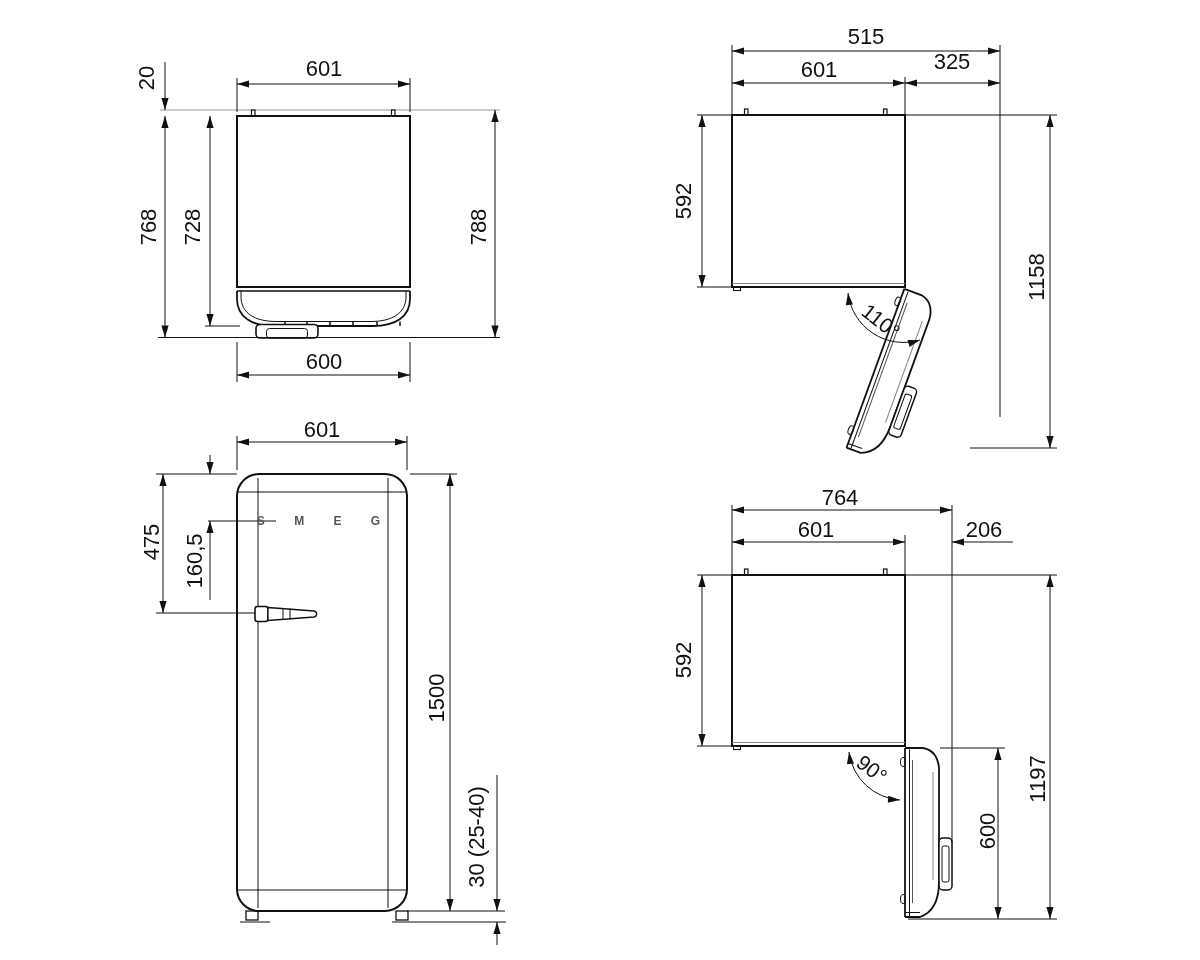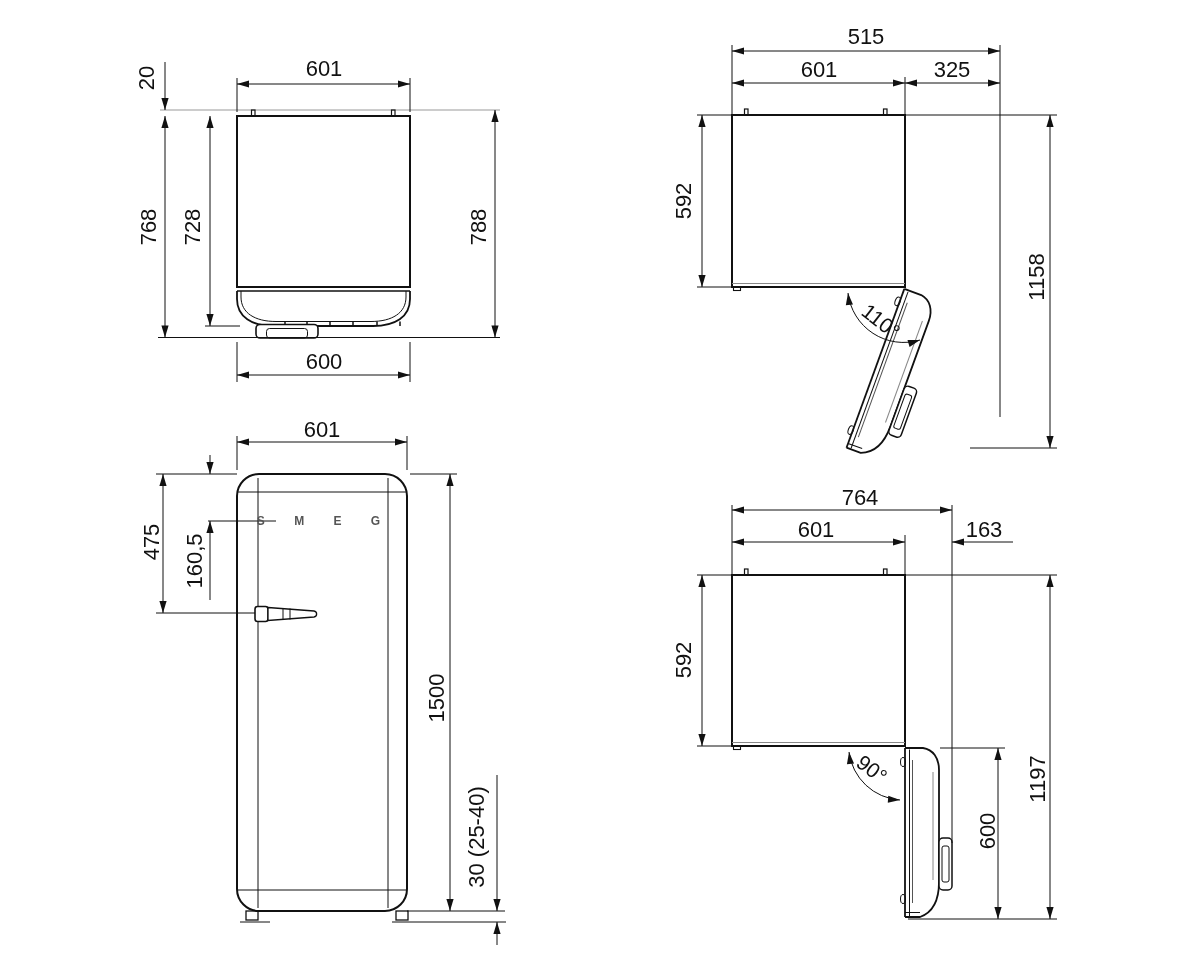--- a/index.html
+++ b/index.html
@@ -157,33 +157,33 @@
 
 <div class="lbl" style="left:324px;top:69px;">601</div>
 <div class="lbl v" style="left:147px;top:78px;">20</div>
 <div class="lbl v" style="left:149px;top:227px;">768</div>
 <div class="lbl v" style="left:193px;top:227px;">728</div>
 <div class="lbl v" style="left:479px;top:227px;">788</div>
 <div class="lbl" style="left:324px;top:362px;">600</div>
 
 <div class="lbl" style="left:866px;top:37px;">515</div>
 <div class="lbl" style="left:819px;top:70px;">601</div>
-<div class="lbl" style="left:952px;top:70px;">325</div>
+<div class="lbl" style="left:952px;top:62px;">325</div>
 <div class="lbl v" style="left:684px;top:201px;">592</div>
 <div class="lbl v" style="left:1037px;top:277px;">1158</div>
 <div class="lbl a38" style="left:881px;top:321px;">110°</div>
 
 <div class="lbl" style="left:322px;top:430px;">601</div>
 <div class="lbl v" style="left:152px;top:542px;">475</div>
 <div class="lbl v" style="left:195px;top:561px;">160,5</div>
 <div class="lbl v" style="left:437px;top:698px;">1500</div>
 <div class="lbl v" style="left:477px;top:837px;">30 (25-40)</div>
 <div class="lbl logo" style="left:325px;top:521px;">S M E G</div>
 
-<div class="lbl" style="left:860px;top:498px;">764</div>
+<div class="lbl" style="left:840px;top:498px;">764</div>
 <div class="lbl" style="left:816px;top:530px;">601</div>
-<div class="lbl" style="left:984px;top:530px;">163</div>
+<div class="lbl" style="left:984px;top:530px;">206</div>
 <div class="lbl v" style="left:684px;top:660px;">592</div>
 <div class="lbl v" style="left:1038px;top:779px;">1197</div>
 <div class="lbl v" style="left:988px;top:831px;">600</div>
 <div class="lbl a38" style="left:872px;top:769px;">90°</div>
 
 </div>
 
 </body></html>

